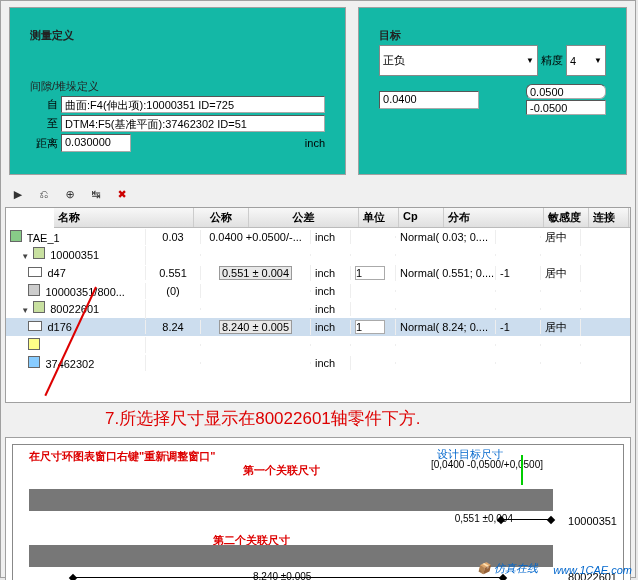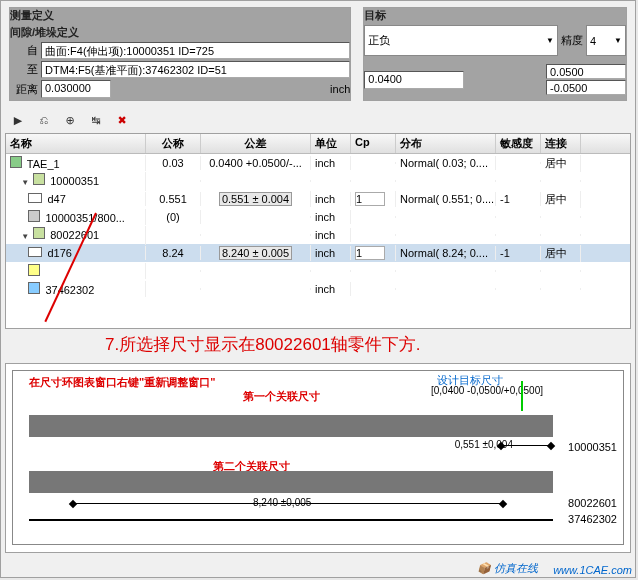--- a/index.html
+++ b/index.html
@@ -1,32 +1,32 @@
 <!DOCTYPE html>
 <html><head>
 <meta charset="utf-8">
 <style>
 * { box-sizing: border-box; margin: 0; padding: 0; font-family: "SimSun", "宋体", Arial, sans-serif; font-size: 11px; }
 body { background: #e8e8e8; width: 638px; height: 580px; overflow: hidden; position: relative; }
 .window { background: #f0f0f0; border: 1px solid #a0a0a0; width: 636px; height: 578px; }
 .titlebar { background: linear-gradient(#fff,#e0e0e0); height: 22px; display: flex; align-items: center; padding: 0 6px; border-bottom: 1px solid #ccc; font-weight: bold; }
 .titlebar .icon { width: 14px; height: 14px; background: #4a90d9; margin-right: 4px; }
-.panel { border: 1px solid #a0a0a0; margin: 4px; padding: 0; background: #a3a3a3; }
+.panel { border: 1px solid #a0a0a0; margin: 4px; padding: 20px; background: #14b8a6; }
 .section-label { font-weight: bold; color: #222; margin-bottom: 2px; }
 .row { display: flex; align-items: center; margin: 2px 0; gap: 3px; }
 .lbl { width: 28px; text-align: right; }
 .txtfield { background: #fff; border: 1px inset #aaa; padding: 1px 3px; height: 17px; flex: 1; white-space: nowrap; overflow: hidden; }
 .numfield { background: #fff; border: 1px inset #aaa; padding: 1px 3px; height: 18px; width: 70px; }
 .dropdown { background: #fff; border: 1px solid #888; padding: 1px 3px; height: 31px; display: flex; justify-content: space-between; align-items: center; }
 .dropdown .arrow { font-size: 8px; }
 .toolbar { display: flex; gap: 8px; padding: 4px 8px; align-items: center; }
 .tb-icon { width: 18px; height: 18px; display:flex; align-items:center; justify-content:center; color:#333; }
 .tb-icon.red { color: #c00; }
 .table-area { border: 1px solid #a0a0a0; margin: 0 4px; background: #fff; }
-.thead { display: flex; background: linear-gradient(#f8f8f8,#e0e0e0); border-bottom: 1px solid #bbb; }
+.thead { display: flex; background: linear-gradient(#f8f8f8,#e0e0e0); border-bottom: 1px solid #bbb; margin-left: 48px; }
 .thead .th { padding: 2px 4px; border-right: 1px solid #ccc; font-weight: bold; }
 .c-name { width: 140px; }
 .c-nom { width: 55px; text-align: center; }
 .c-tol { width: 110px; text-align: center; }
 .c-unit { width: 40px; }
 .c-cp { width: 45px; }
 .c-dist { width: 100px; }
 .c-sens { width: 45px; }
 .c-conn { width: 40px; }
 .trow { display: flex; height: 18px; align-items: center; }
@@ -58,21 +58,21 @@
 
 <div class="window">
 
   <div style="padding:2px 4px;">
     <div style="display:flex; gap:4px;">
 
       <div class="panel" style="flex:1.3;">
         <div style="display:flex; gap:10px;">
           <span class="section-label">测量定义</span>
         </div>
-        <div class="section-label" style="font-weight:bold;">间隙/堆垛定义</div>
+        <div class="section-label" style="font-weight:normal;margin-top:34px;">间隙/堆垛定义</div>
         <div class="row">
           <span class="lbl">自</span>
           <div class="txtfield"><span>曲面:F4(伸出项):10000351 ID=725</span></div>
         </div>
         <div class="row">
           <span class="lbl">至</span>
           <div class="txtfield"><span>DTM4:F5(基准平面):37462302 ID=51</span></div>
         </div>
         <div class="row">
           <span class="lbl">距离</span>
@@ -92,21 +92,21 @@
           <span>精度</span>
           <div class="dropdown" style="width:40px;">
             <span>4</span>
               <span class="arrow">▼</span>
           </div>
         </div>
         <div class="row" style="margin-top:8px;">
           <div class="numfield" style="width:100px;"><span>0.0400</span></div>
           <div style="flex:1;"></div>
           <div style="display:flex; flex-direction:column; gap:1px;">
-            <div class="numfield" style="width:80px;height:15px;"><span>0.0500</span></div>
+            <div class="numfield" style="width:80px;height:15px;border-radius:6px;"><span>0.0500</span></div>
             <div class="numfield" style="width:80px;height:15px;"><span>-0.0500</span></div>
           </div>
         </div>
       </div>
     </div>
   </div>
 
   <div class="toolbar">
     <span class="tb-icon">▶</span>
     <span class="tb-icon">⎌</span>

